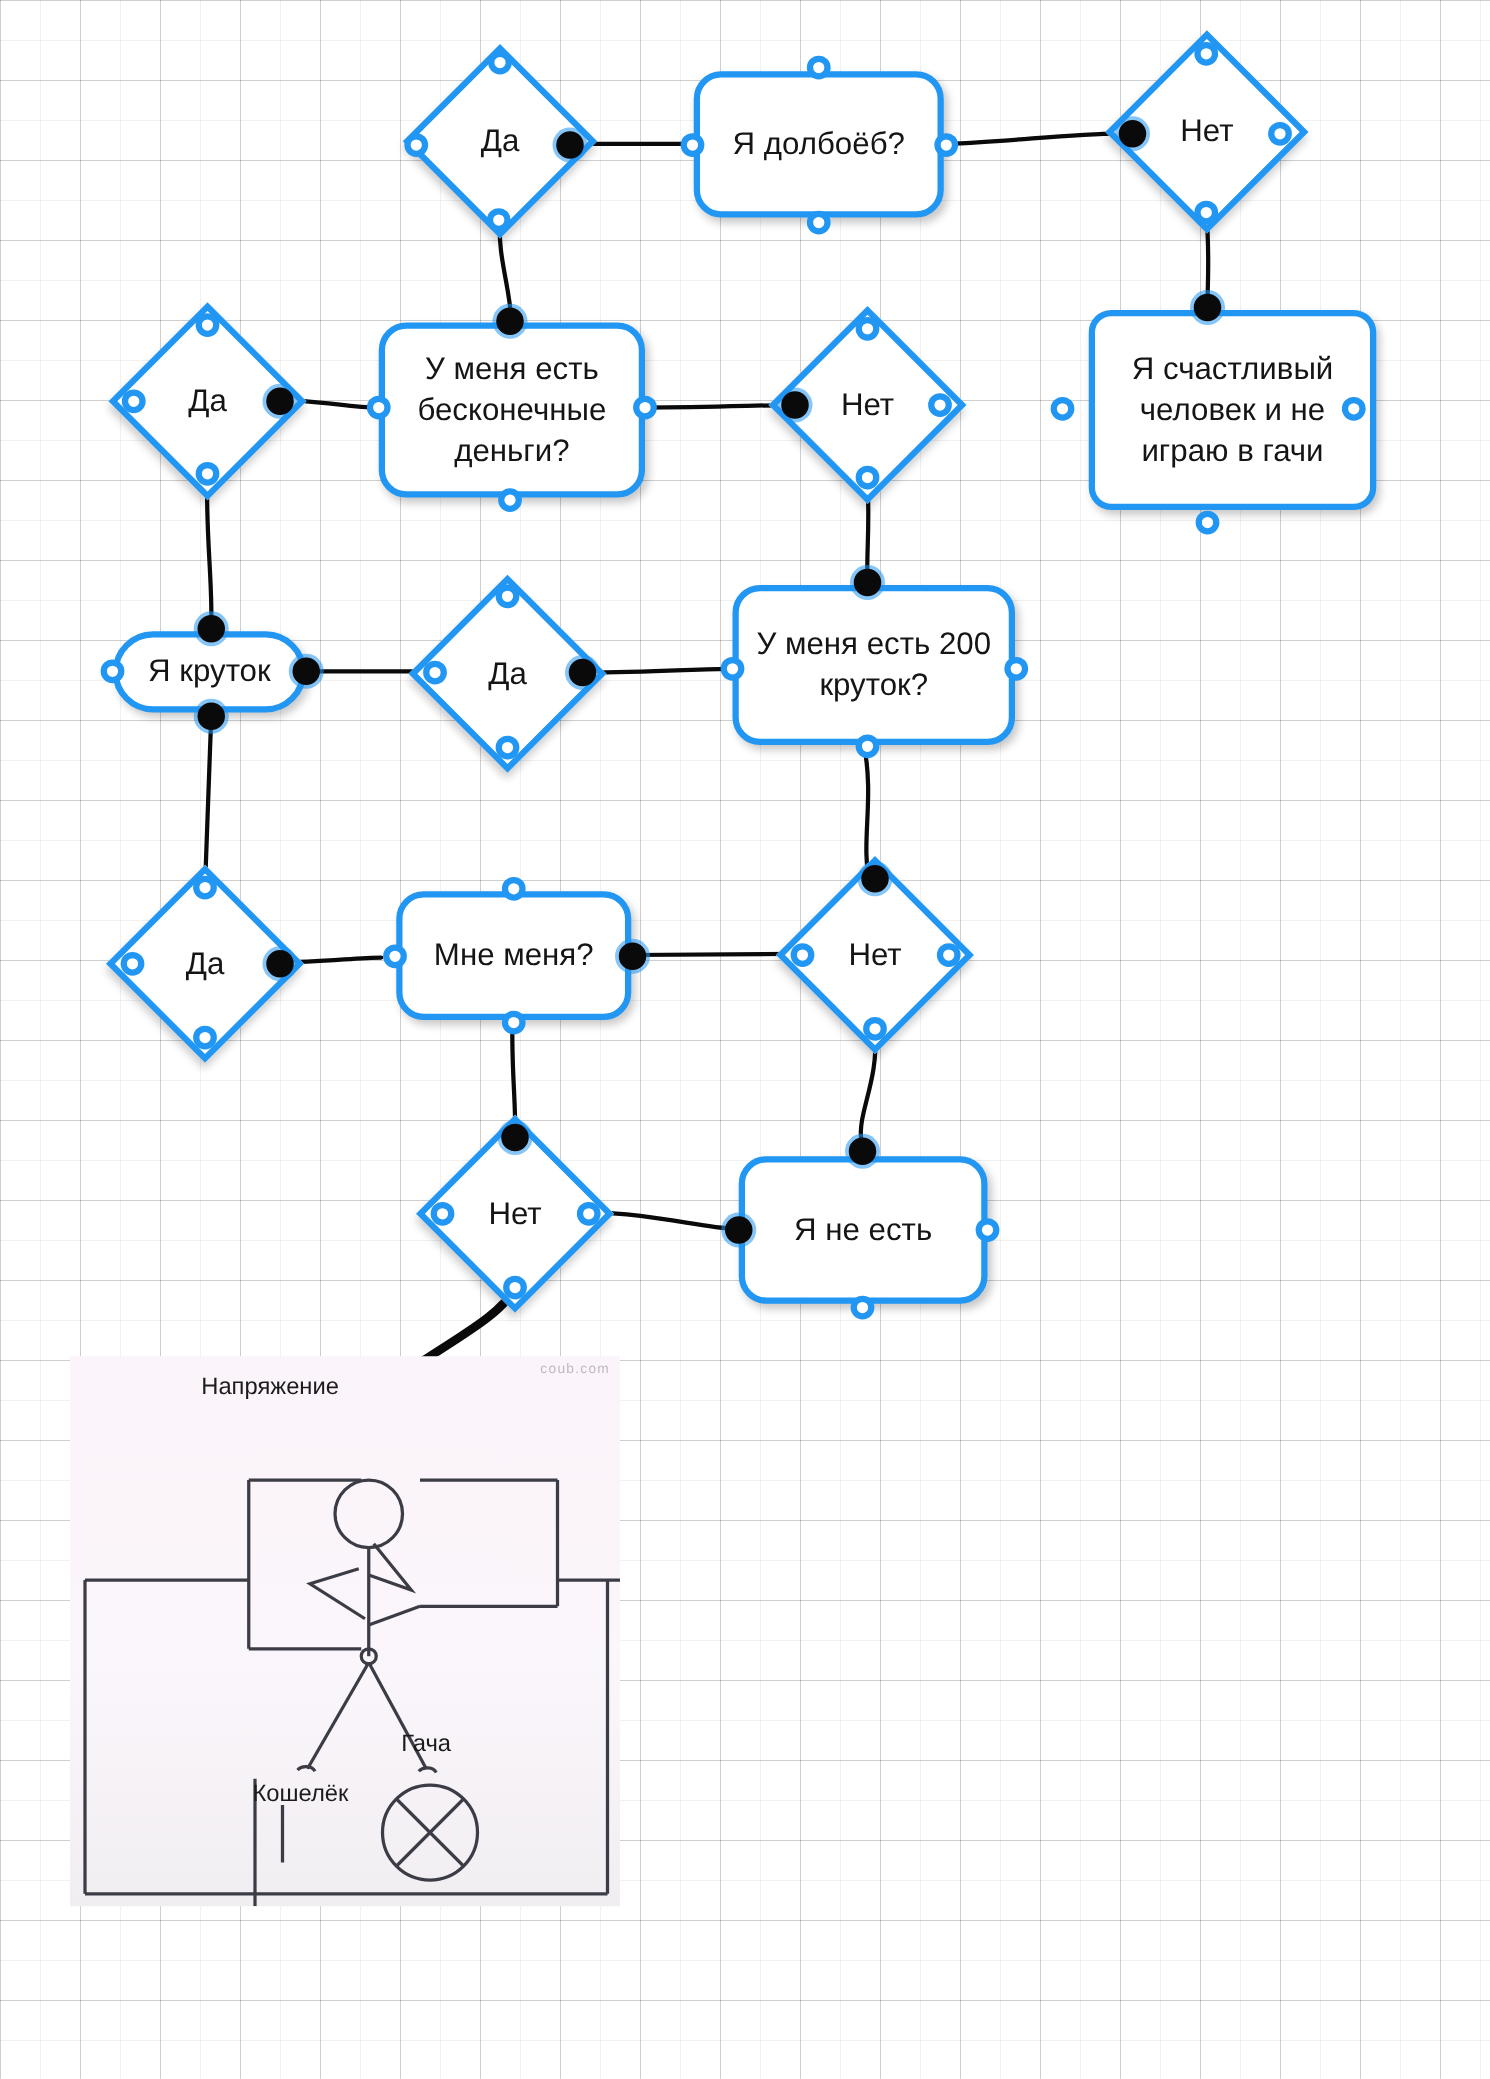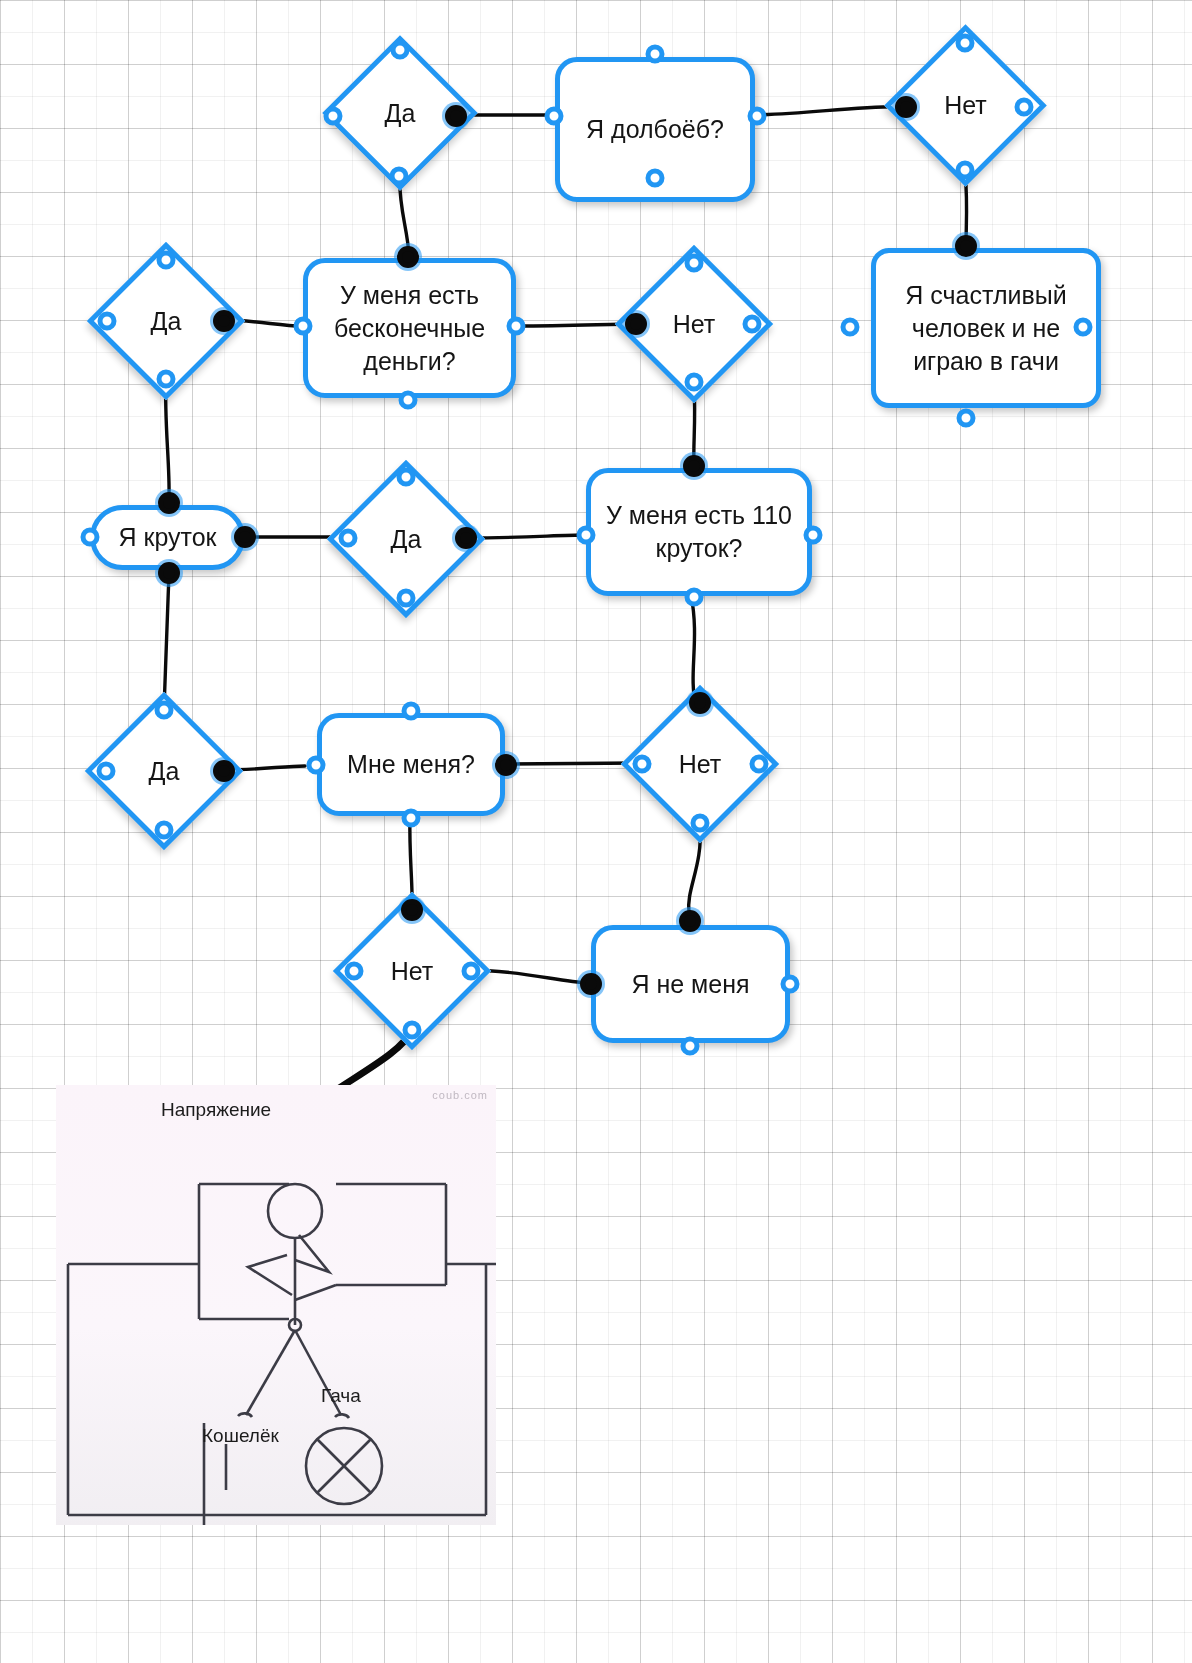--- a/index.html
+++ b/index.html
@@ -140,21 +140,21 @@
 
 <div class="node diamond" style="left:345px; top:58px; width:110px; height:110px;">
   <div class="dia-shape"></div>
   <span class="dia-label">Да</span>
 </div>
 <div class="port" style="left:400px; top:50px;"></div>
 <div class="port" style="left:333px; top:116px;"></div>
 <div class="port filled" style="left:456px; top:116px;"></div>
 <div class="port" style="left:399px; top:176px;"></div>
 
-<div class="node rect r-md" style="left:555px; top:57px; width:200px; height:145px;">
+<div class="node rect r-md" style="left:555px; top:57px; width:200px; height:117px;">
   <span>Я долбоёб?</span>
 </div>
 <div class="port" style="left:655px; top:54px;"></div>
 <div class="port" style="left:554px; top:116px;"></div>
 <div class="port" style="left:757px; top:116px;"></div>
 <div class="port" style="left:655px; top:178px;"></div>
 
 <div class="node diamond" style="left:908px; top:48px; width:115px; height:115px;">
   <div class="dia-shape"></div>
   <span class="dia-label">Нет</span>
@@ -192,21 +192,21 @@
 <div class="node diamond" style="left:638px; top:268px; width:112px; height:112px;">
   <div class="dia-shape"></div>
   <span class="dia-label">Нет</span>
 </div>
 <div class="port" style="left:694px; top:263px;"></div>
 <div class="port filled" style="left:636px; top:324px;"></div>
 <div class="port" style="left:752px; top:324px;"></div>
 <div class="port" style="left:694px; top:382px;"></div>
 
 <div class="node rect r-md" style="left:586px; top:468px; width:226px; height:128px;">
-  <span style="white-space:normal; width:240px; display:inline-block;">У меня есть 110 круток?</span>
+  <span style="white-space:normal; width:240px; display:inline-block;">У меня есть 200 круток?</span>
 </div>
 <div class="port filled" style="left:694px; top:466px;"></div>
 <div class="port" style="left:586px; top:535px;"></div>
 <div class="port" style="left:813px; top:535px;"></div>
 <div class="port" style="left:694px; top:597px;"></div>
 
 <div class="node diamond" style="left:350px; top:483px; width:112px; height:112px;">
   <div class="dia-shape"></div>
   <span class="dia-label">Да</span>
 </div>
@@ -252,21 +252,21 @@
 <div class="node diamond" style="left:356px; top:915px; width:112px; height:112px;">
   <div class="dia-shape"></div>
   <span class="dia-label">Нет</span>
 </div>
 <div class="port filled" style="left:412px; top:910px;"></div>
 <div class="port" style="left:354px; top:971px;"></div>
 <div class="port" style="left:471px; top:971px;"></div>
 <div class="port" style="left:412px; top:1030px;"></div>
 
 <div class="node rect r-md" style="left:591px; top:925px; width:199px; height:118px;">
-  <span>Я не меня</span>
+  <span>Я не есть</span>
 </div>
 <div class="port filled" style="left:690px; top:921px;"></div>
 <div class="port filled" style="left:591px; top:984px;"></div>
 <div class="port" style="left:790px; top:984px;"></div>
 <div class="port" style="left:690px; top:1046px;"></div>
 
 <div id="meme">
   <span class="watermark">coub.com</span>
 
   <svg width="440" height="440" viewBox="0 0 440 440">

